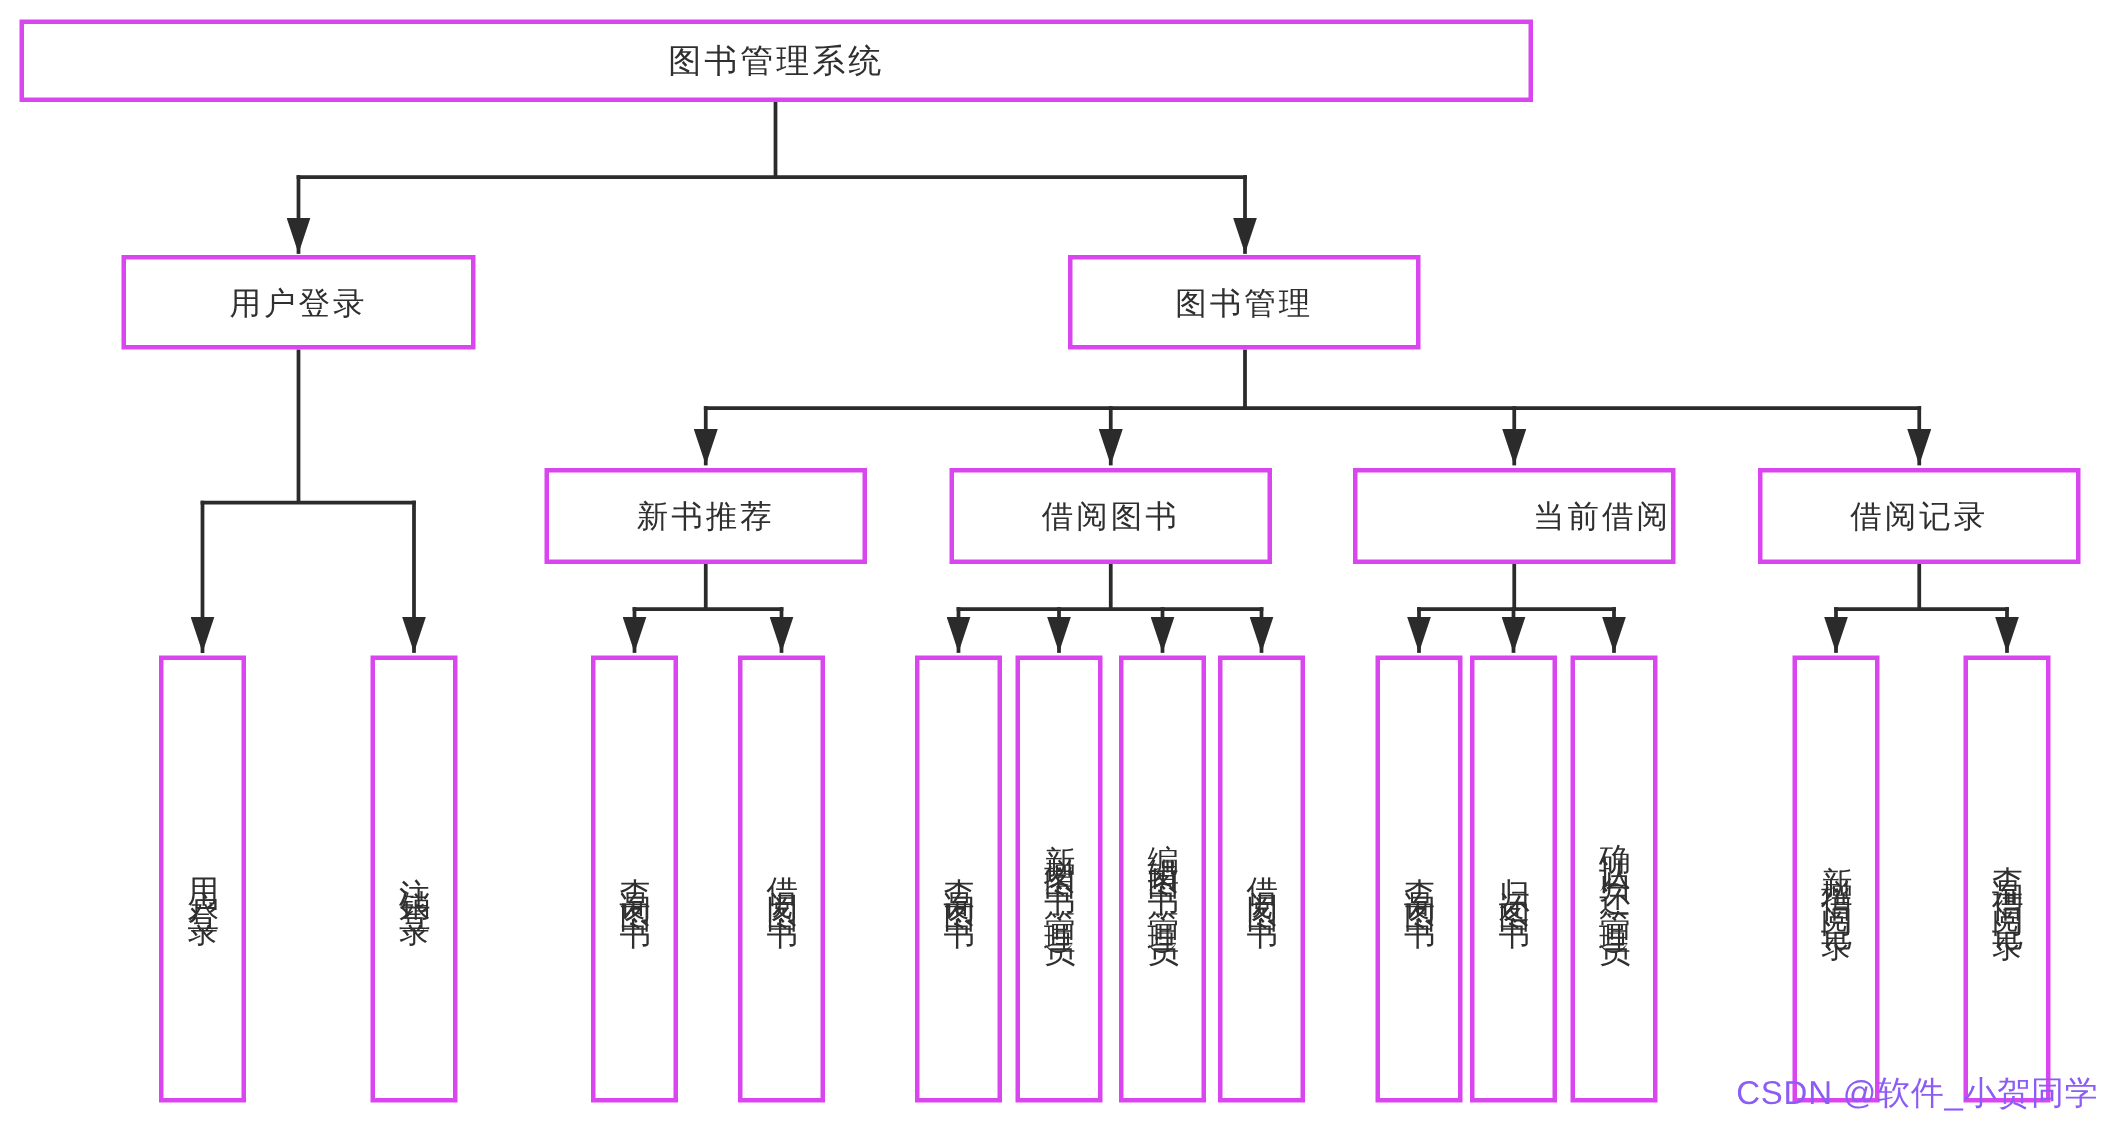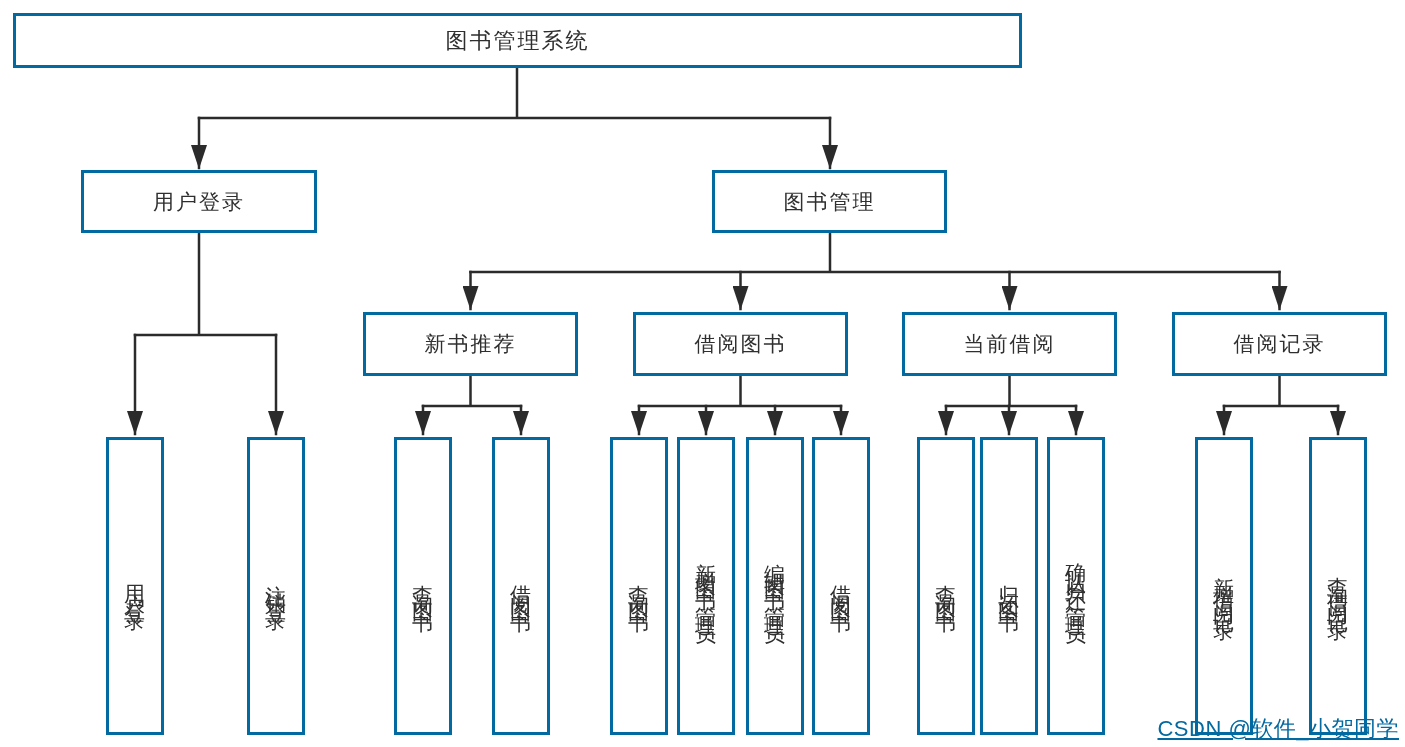--- a/index.html
+++ b/index.html
@@ -20,21 +20,21 @@
     position: absolute;
     left: 0;
     top: 0;
     width: 1405px;
     height: 747px;
     pointer-events: none;
   }
   .node {
     position: absolute;
     box-sizing: border-box;
-    border: 3px solid #0369a1;
+    border: 3px solid #d946ef;
     background: #ffffff;
     display: flex;
     align-items: center;
     justify-content: center;
     font-size: 21px;
     letter-spacing: 2px;
     white-space: nowrap;
   }
   .node.vertical {
     letter-spacing: 0;
@@ -44,24 +44,23 @@
     text-orientation: mixed;
     letter-spacing: 0.42em;
     white-space: nowrap;
     line-height: 1;
   }
   .watermark {
     position: absolute;
     top: 714px;
     right: 6px;
     font-size: 22px;
-    color: #0369a1;
+    color: #8b5cf6;
     letter-spacing: 0.5px;
     pointer-events: none;
-    text-decoration: underline;
   }
 </style>
 </head>
 <body>
 
 <div class="stage">
 
   <svg class="connectors" viewBox="0 0 1405 747" xmlns="http://www.w3.org/2000/svg">
     <defs>
       <marker id="ah" markerWidth="24" markerHeight="16" refX="23" refY="8" orient="auto" markerUnits="userSpaceOnUse">
@@ -115,21 +114,21 @@
   <div class="node" style="left:363px; top:312px; width:215px; height:64px;">
     <span>新书推荐</span>
   </div>
 
   <div class="node" style="left:712px; top:170px; width:235px; height:63px;">
     <span>图书管理</span>
   </div>
   <div class="node" style="left:633px; top:312px; width:215px; height:64px;">
     <span>借阅图书</span>
   </div>
-  <div class="node" style="left:902px; top:312px; width:215px; height:64px;">
+  <div class="node" style="left:902px; top:312px; width:215px; height:64px;justify-content:flex-end;">
     <span>当前借阅</span>
   </div>
   <div class="node" style="left:1172px; top:312px; width:215px; height:64px;">
     <span>借阅记录</span>
   </div>
 
   <div class="node vertical" style="left:106px; top:437px; width:58px; height:298px;">
     <span class="vlabel">用户登录</span>
   </div>
   <div class="node vertical" style="left:247px; top:437px; width:58px; height:298px;">

